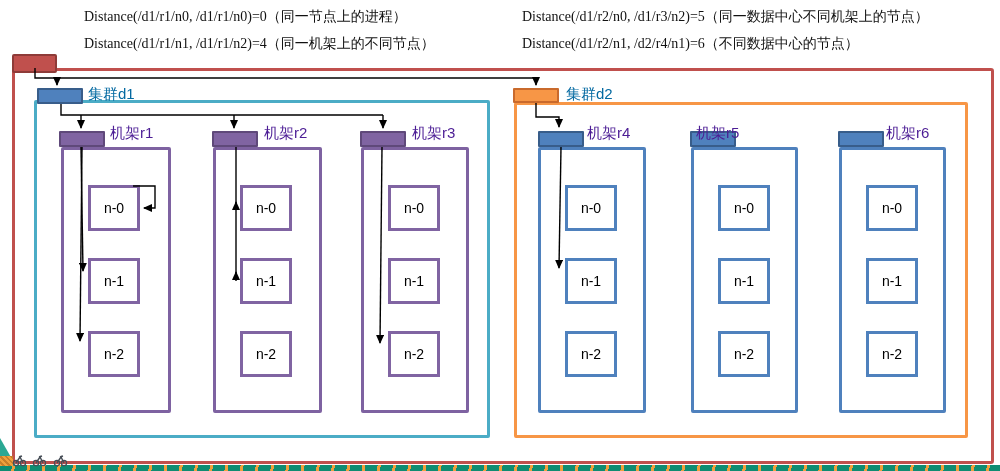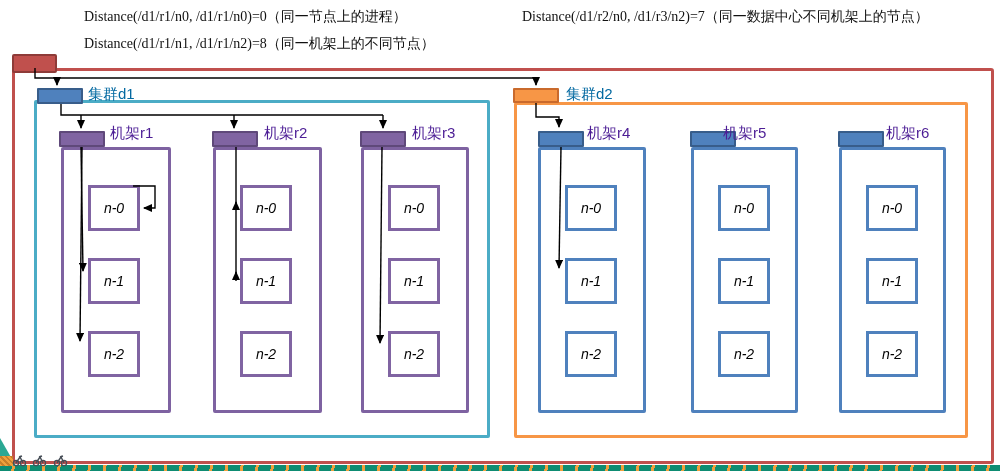--- a/index.html
+++ b/index.html
@@ -14,21 +14,21 @@
             border:2px solid #8E3B38;box-sizing:border-box;border-radius:2px;}
   
   .cluster{position:absolute;box-sizing:border-box;border-radius:2px;}
   .cluster-d1{left:34px;top:100px;width:456px;height:338px;border:3px solid #4BACC6;}
   .cluster-d2{left:514px;top:102px;width:454px;height:336px;border:3px solid #F79646;}
   .cluster-marker{position:absolute;box-sizing:border-box;border-radius:1px;}
   .marker-d1{left:37px;top:88px;width:46px;height:16px;background:#4F81BD;border:2px solid #385D8A;}
   .marker-d2{left:513px;top:88px;width:46px;height:15px;background:#F79646;border:2px solid #C96A2C;}
   .cluster-label{position:absolute;top:85px;font-size:15px;color:#0369a1;white-space:nowrap;}
   
-  .rack{position:absolute;top:147px;height:266px;box-sizing:border-box;border-radius:2px;background:#fff;font-style:italic;}
+  .rack{position:absolute;top:147px;height:266px;box-sizing:border-box;border-radius:2px;background:#fff;}
   .rack-purple{border:3px solid #7E62A1;}
   .rack-blue{border:3px solid #4F81BD;}
   .rack-marker{position:absolute;top:131px;width:46px;height:16px;box-sizing:border-box;border-radius:1px;}
   .rm-purple{background:#8064A2;border:2px solid #5F497A;}
   .rm-blue{background:#4F81BD;border:2px solid #385D8A;}
   .rack-label{position:absolute;top:124px;font-size:15px;color:#4c1d95;white-space:nowrap;}
   
   .node{position:absolute;left:24px;width:52px;height:46px;box-sizing:border-box;background:#fff;
         display:flex;align-items:center;justify-content:center;font-size:14px;color:#000;}
   .node-purple{border:3px solid #8064A2;}
@@ -44,22 +44,23 @@
   .footer-ground{position:absolute;left:0;top:456px;width:13px;height:10px;
       background:repeating-linear-gradient(45deg,#EFA03C 0 2px,#C77F2A 2px 4px);}
   .cyclists{position:absolute;left:12px;top:452px;}
 </style>
 </head>
 <body>
 
 <div class="page">
 
   <div class="ann" style="left:84px;top:8px">Distance(/d1/r1/n0, /d1/r1/n0)=0（同一节点上的进程）</div>
-  <div class="ann" style="left:84px;top:35px">Distance(/d1/r1/n1, /d1/r1/n2)=8（同一机架上的不同节点）</div>
-  <div class="ann" style="left:522px;top:8px">Distance(/d1/r2/n0, /d1/r3/n2)=7（同一数据中心不同机架上的节点）</div>
+  <div class="ann" style="left:84px;top:35px">Distance(/d1/r1/n1, /d1/r1/n2)=4（同一机架上的不同节点）</div>
+  <div class="ann" style="left:522px;top:8px">Distance(/d1/r2/n0, /d1/r3/n2)=5（同一数据中心不同机架上的节点）</div>
+  <div class="ann" style="left:522px;top:35px">Distance(/d1/r2/n1, /d2/r4/n1)=6（不同数据中心的节点）</div>
 
   <div class="outer-red"></div>
   <div class="root-tab"></div>
 
   <div class="cluster cluster-d1"></div>
   <div class="cluster cluster-d2"></div>
 
   <div class="cluster-marker marker-d1"></div>
   <div class="cluster-label" style="left:88px">集群d1</div>
   <div class="cluster-marker marker-d2"></div>
@@ -67,21 +68,21 @@
 
   <div class="rack-marker rm-purple" style="left:59px"></div>
   <div class="rack-label" style="left:110px">机架r1</div>
   <div class="rack-marker rm-purple" style="left:212px"></div>
   <div class="rack-label" style="left:264px">机架r2</div>
   <div class="rack-marker rm-purple" style="left:360px"></div>
   <div class="rack-label" style="left:412px">机架r3</div>
   <div class="rack-marker rm-blue" style="left:538px"></div>
   <div class="rack-label" style="left:587px">机架r4</div>
   <div class="rack-marker rm-blue" style="left:690px"></div>
-  <div class="rack-label" style="left:723px">机架r5</div>
+  <div class="rack-label" style="left:696px">机架r5</div>
   <div class="rack-marker rm-blue" style="left:838px"></div>
   <div class="rack-label" style="left:886px">机架r6</div>
 
   <div class="rack rack-purple" style="left:61px;width:110px">
     <div class="node node-purple n0">n-0</div>
     <div class="node node-purple n1">n-1</div>
     <div class="node node-purple n2">n-2</div>
   </div>
   <div class="rack rack-purple" style="left:213px;width:109px">
     <div class="node node-purple n0">n-0</div>

